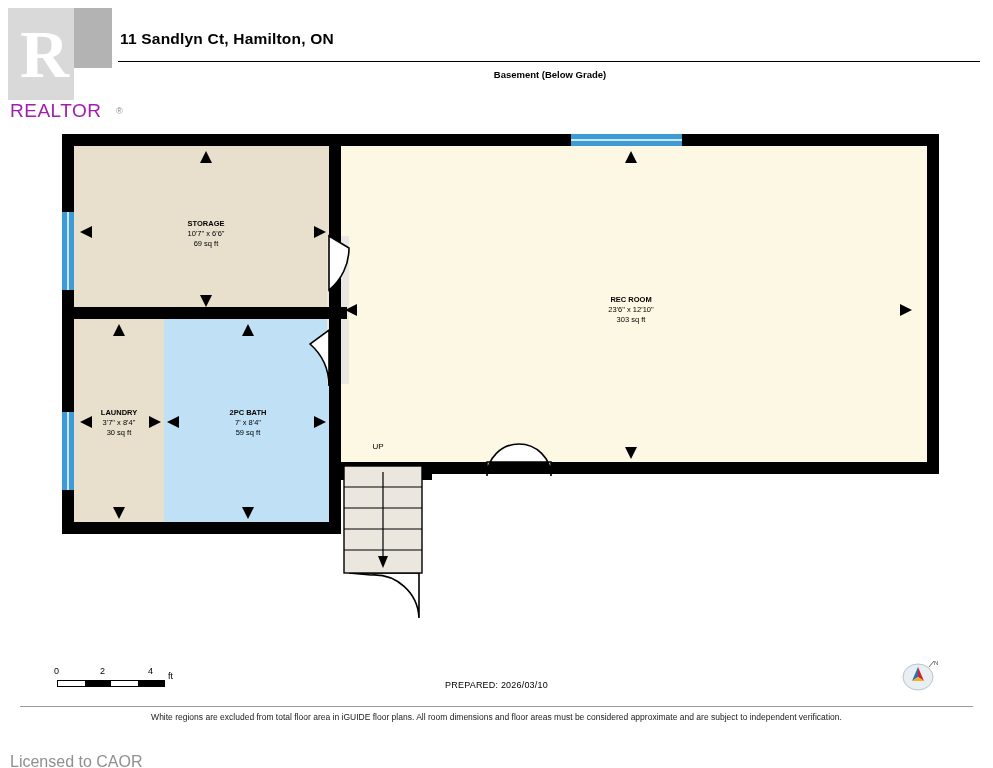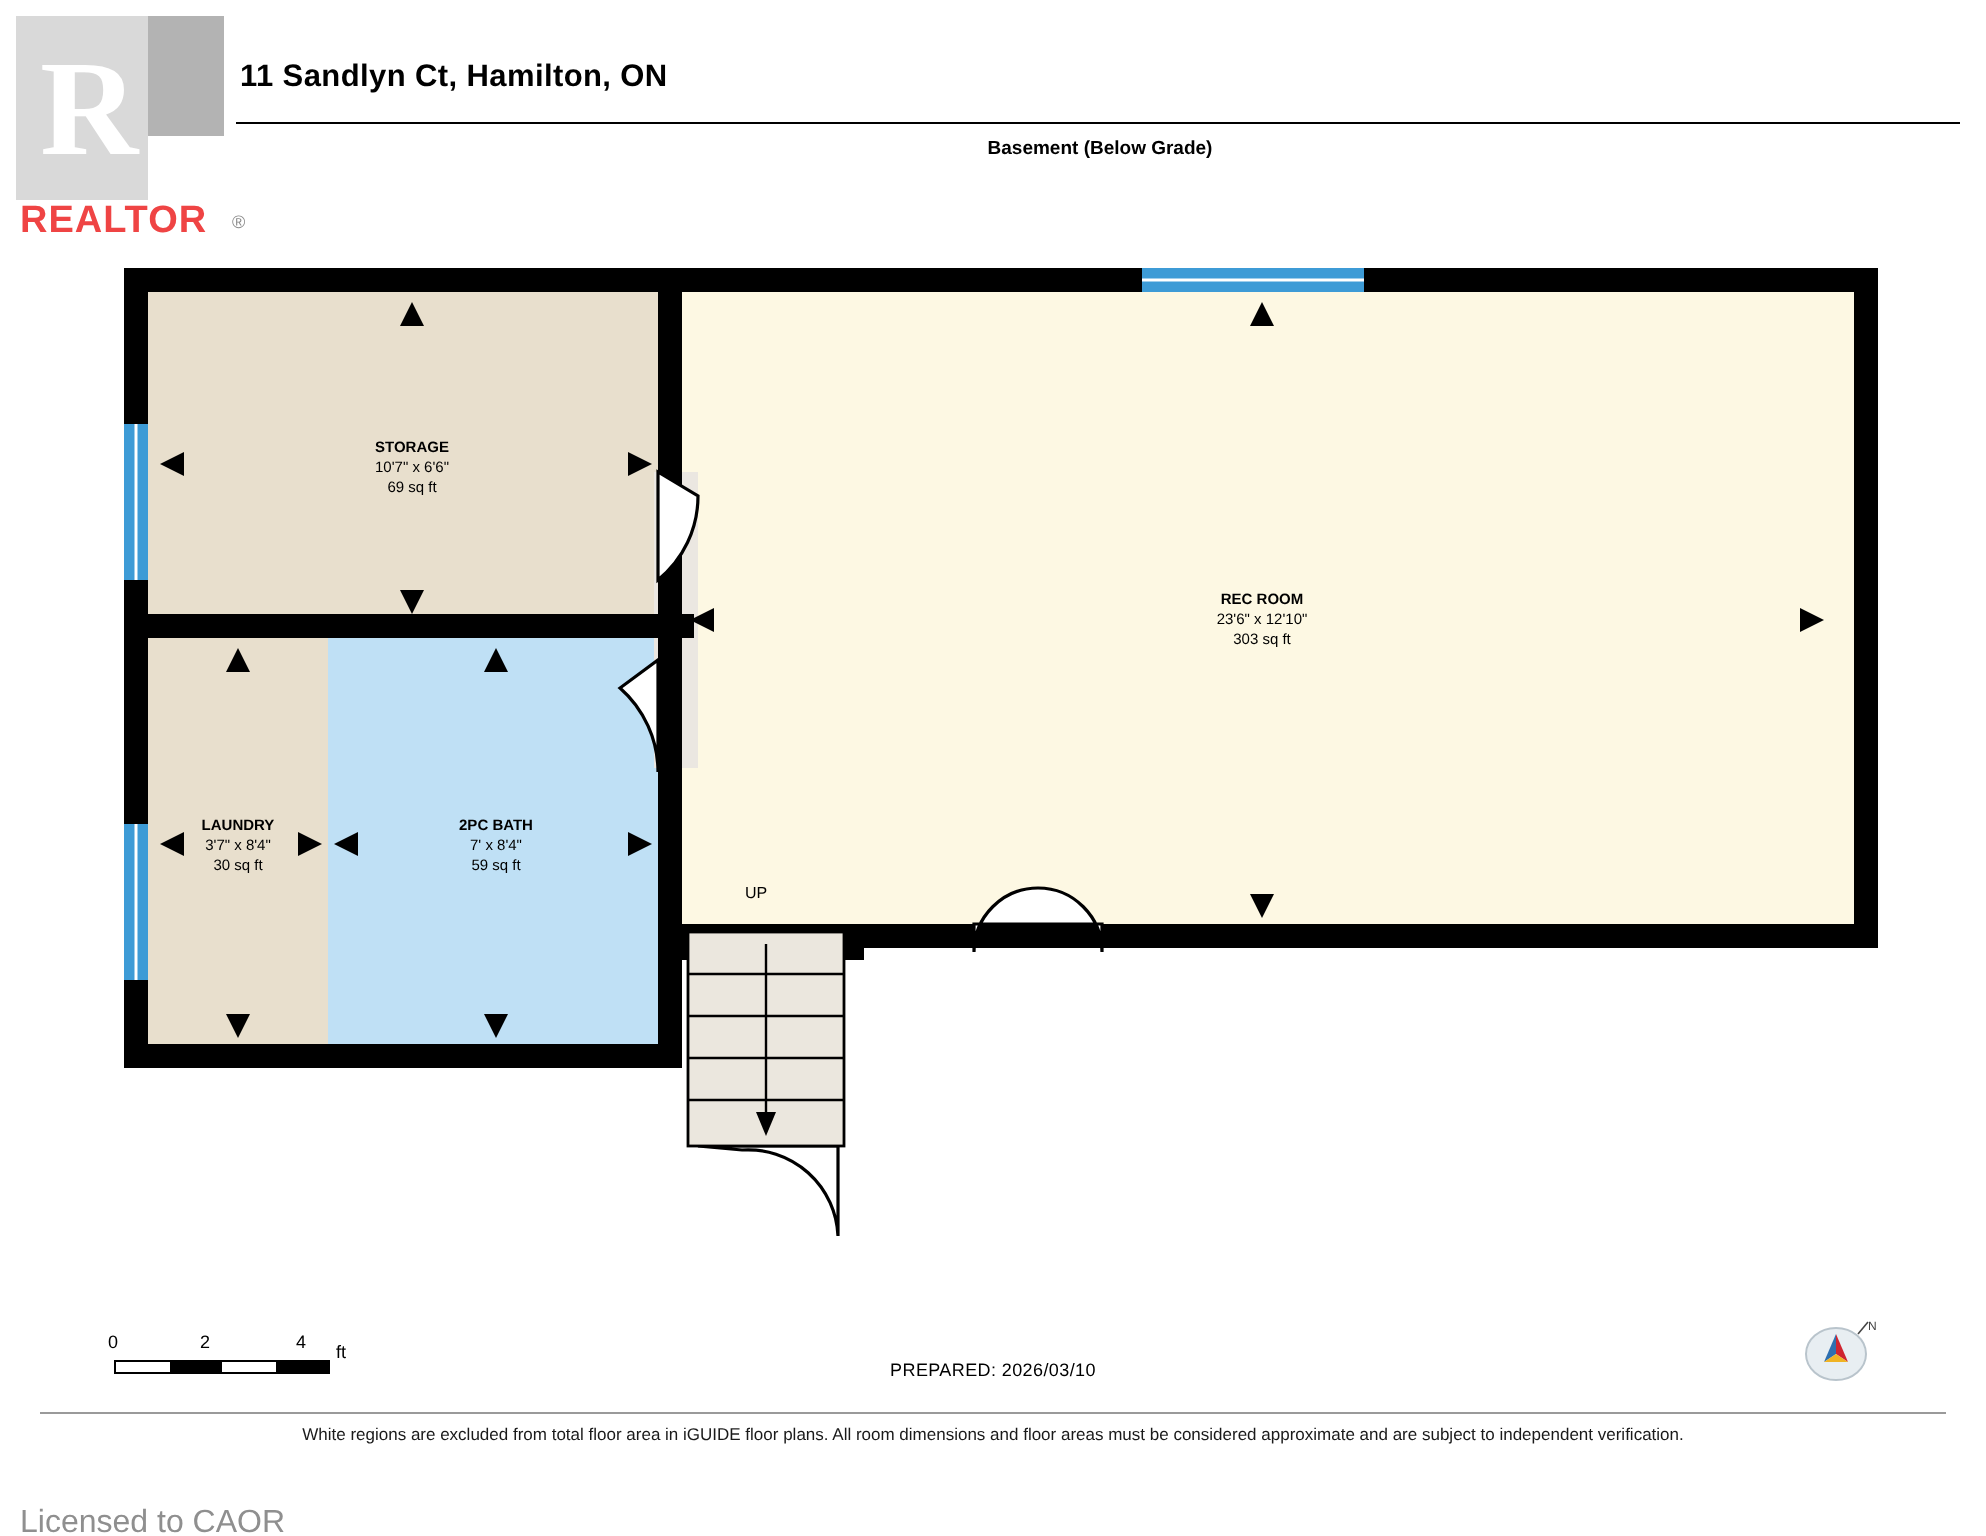--- a/index.html
+++ b/index.html
@@ -48,23 +48,23 @@
     font-size: 68px;
     font-weight: bold;
     color: #ffffff;
     line-height: 76px;
   }
   #realtor-logo .word {
     position: absolute;
     left: 2px; top: 92px;
     font-family: "Liberation Sans", sans-serif;
     font-size: 19px;
-    font-weight: bold;
+    font-weight: normal;
     letter-spacing: 0.5px;
-    color: #ef4444;
+    color: #a21caf;
   }
   #realtor-logo .reg {
     position: absolute;
     left: 108px; top: 98px;
     font-size: 9px;
     color: #8c8c8c;
   }
 
   #title-block {
     position: absolute;

